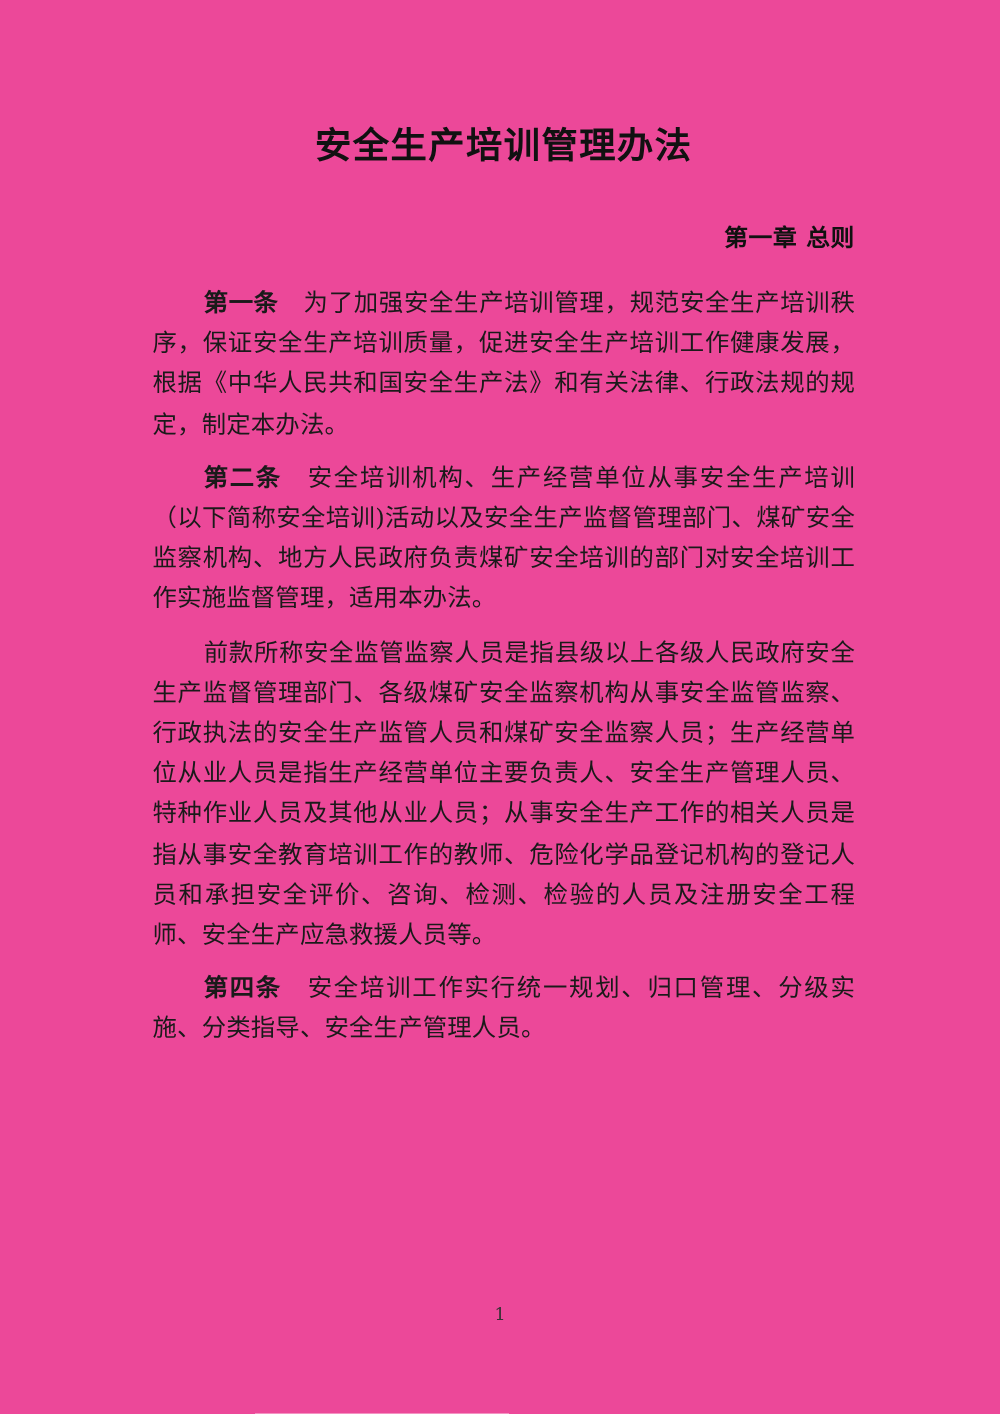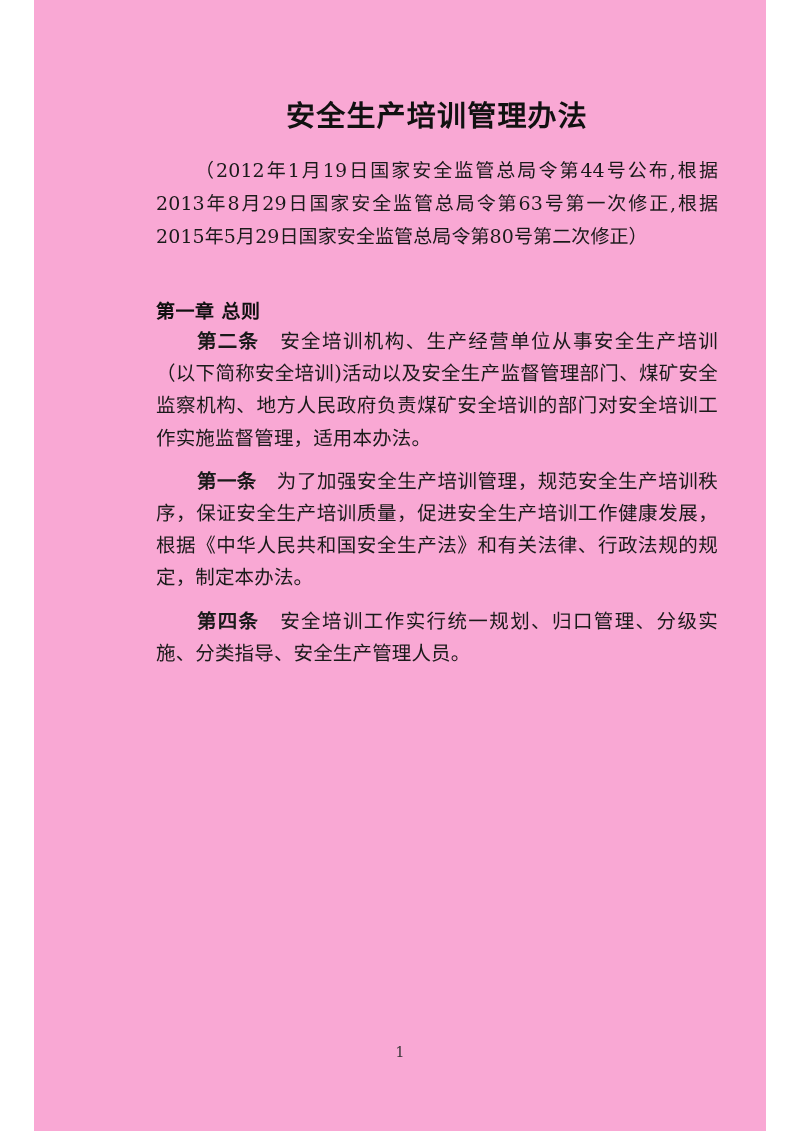--- a/index.html
+++ b/index.html
@@ -7,24 +7,24 @@
     margin: 0;
     padding: 0;
     background: #ffffff;
   }
   body {
     font-family: "DejaVu Serif", "Liberation Serif", serif;
     color: #1a1a1a;
   }
   #page {
     position: relative;
-    width: 732px;
+    width: 800px;
     height: 1131px;
     margin: 0 auto;
-    background: #f9a8d4;
+    background: #ec4899;
     overflow: hidden;
     box-sizing: border-box;
   }
   .content {
     position: absolute;
     left: 122px;
     top: 0;
     width: 562px;
   }
   .doc-title {
@@ -49,21 +49,21 @@
     margin: 0;
     padding-top: 21px;
     color: #1a1a1a;
   }
   .chapter-heading {
     font-family: "DejaVu Sans", "Liberation Sans", sans-serif;
     font-weight: bold;
     font-size: 19px;
     line-height: 30px;
     letter-spacing: 0.5px;
-    text-align: left;
+    text-align: right;
     margin: 0;
     padding-top: 43px;
     color: #111111;
   }
   .para {
     font-family: "DejaVu Serif", "Liberation Serif", serif;
     font-size: 19.5px;
     line-height: 32.2px;
     letter-spacing: 0.15px;
     text-align: justify;
@@ -97,28 +97,28 @@
   }
 </style>
 </head>
 <body>
 
 <div id="page">
   <div class="content">
 
     <h1 class="doc-title">安全生产培训管理办法</h1>
 
-    <p class="subtitle">（2012年1月19日国家安全监管总局令第44号公布,根据2013年8月29日国家安全监管总局令第63号第一次修正,根据2015年5月29日国家安全监管总局令第80号第二次修正）</p>
 
     <h2 class="chapter-heading">第一章  总则</h2>
 
+    <p class="para first-after-heading"><span class="label">第一条</span><span>　为了加强安全生产培训管理，规范安全生产培训秩序，保证安全生产培训质量，促进安全生产培训工作健康发展，根据《中华人民共和国安全生产法》和有关法律、行政法规的规定，制定本办法。</span></p>
+
     <p class="para"><span class="label">第二条</span><span>　安全培训机构、生产经营单位从事安全生产培训（以下简称安全培训)活动以及安全生产监督管理部门、煤矿安全监察机构、地方人民政府负责煤矿安全培训的部门对安全培训工作实施监督管理，适用本办法。</span></p>
 
-    <p class="para first-after-heading"><span class="label">第一条</span><span>　为了加强安全生产培训管理，规范安全生产培训秩序，保证安全生产培训质量，促进安全生产培训工作健康发展，根据《中华人民共和国安全生产法》和有关法律、行政法规的规定，制定本办法。</span></p>
 
-
+    <p class="para"><span class="label"></span><span>前款所称安全监管监察人员是指县级以上各级人民政府安全生产监督管理部门、各级煤矿安全监察机构从事安全监管监察、行政执法的安全生产监管人员和煤矿安全监察人员；生产经营单位从业人员是指生产经营单位主要负责人、安全生产管理人员、特种作业人员及其他从业人员；从事安全生产工作的相关人员是指从事安全教育培训工作的教师、危险化学品登记机构的登记人员和承担安全评价、咨询、检测、检验的人员及注册安全工程师、安全生产应急救援人员等。</span></p>
 
     <p class="para"><span class="label">第四条</span><span>　安全培训工作实行统一规划、归口管理、分级实施、分类指导、安全生产管理人员。</span></p>
 
   </div>
 
   <div class="page-number">1</div>
 </div>
 
 </body></html>

